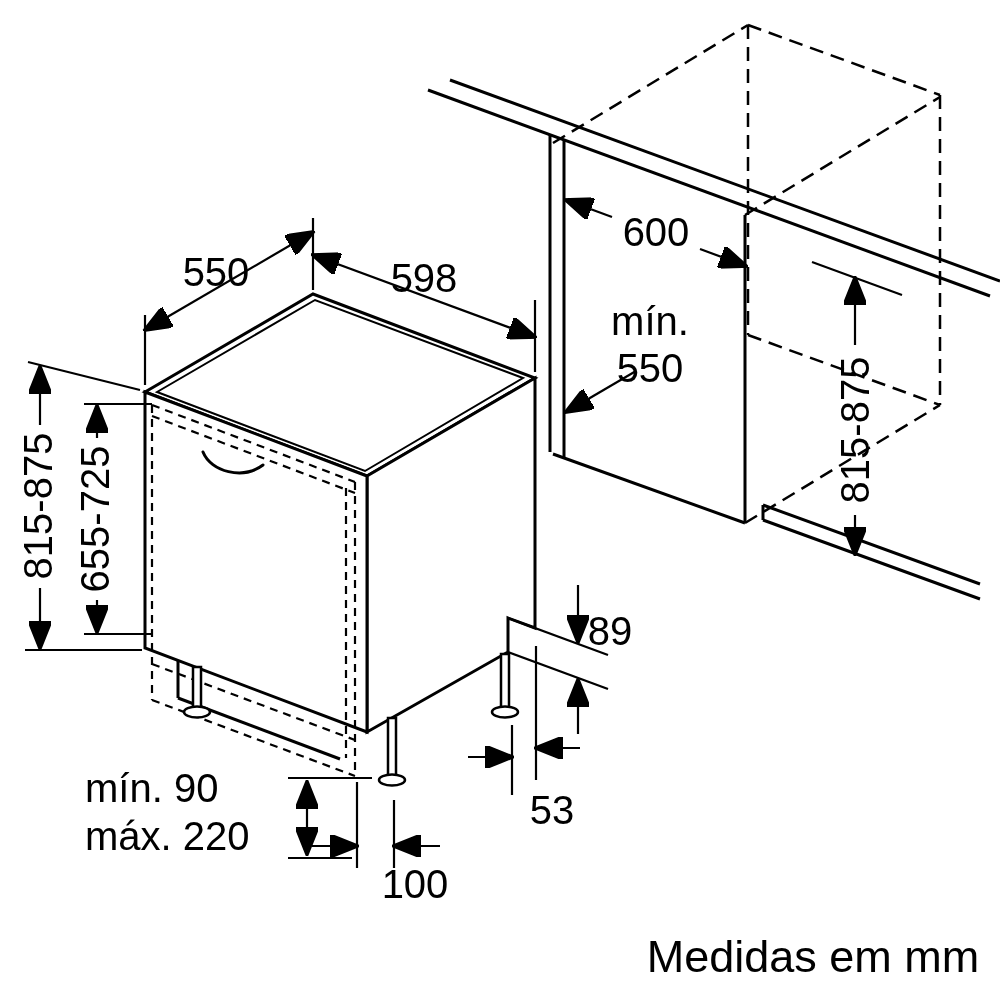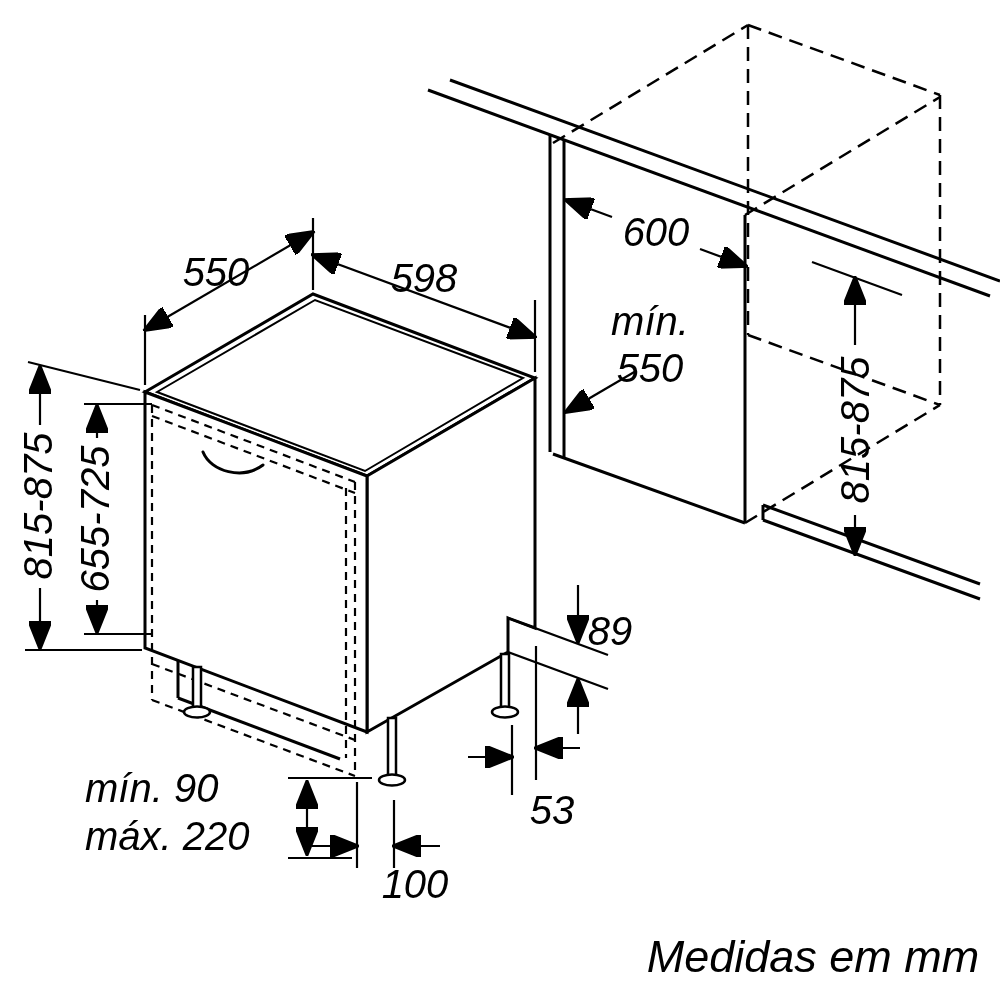--- a/index.html
+++ b/index.html
@@ -1,17 +1,17 @@
 <!DOCTYPE html>
 <html><head>
 <meta charset="utf-8">
 <style>
   html,body{margin:0;padding:0;background:#fff;}
   .canvas{position:relative;width:1000px;height:1000px;background:#fff;overflow:hidden;
-          font-family:"Liberation Sans",sans-serif;font-style:italic;}
+          font-family:"Liberation Sans",sans-serif;}
   svg{position:absolute;left:0;top:0;}
   line,path,polygon,polyline,rect,ellipse{stroke:#000;}
   .s3{stroke-width:3;fill:none;}
   .s2{stroke-width:2.2;fill:none;}
   .thin{stroke-width:2;fill:none;}
   .dashN{stroke-width:2.5;fill:none;stroke-dasharray:14 8;}
   .dashD{stroke-width:2.2;fill:none;stroke-dasharray:8 6;}
   .face{fill:#fff;stroke-width:3;}
   .foot{fill:#fff;stroke-width:2.5;}
   .lbl{font-family:"Liberation Sans",sans-serif;font-size:40px;fill:#000;stroke:none;}

